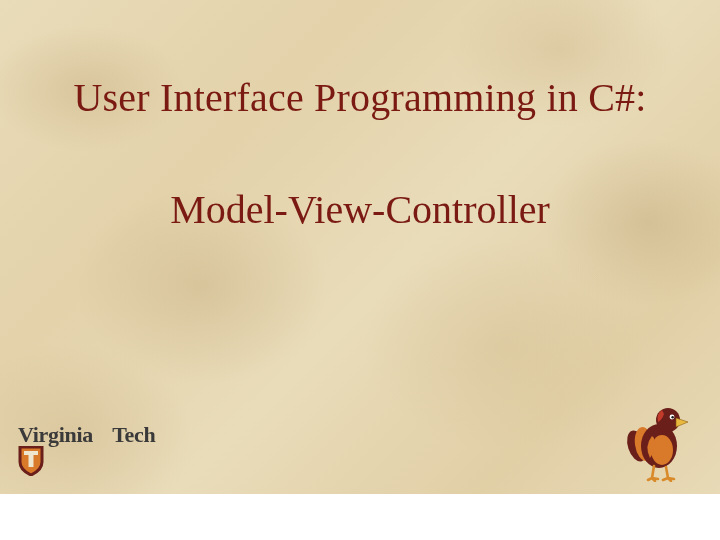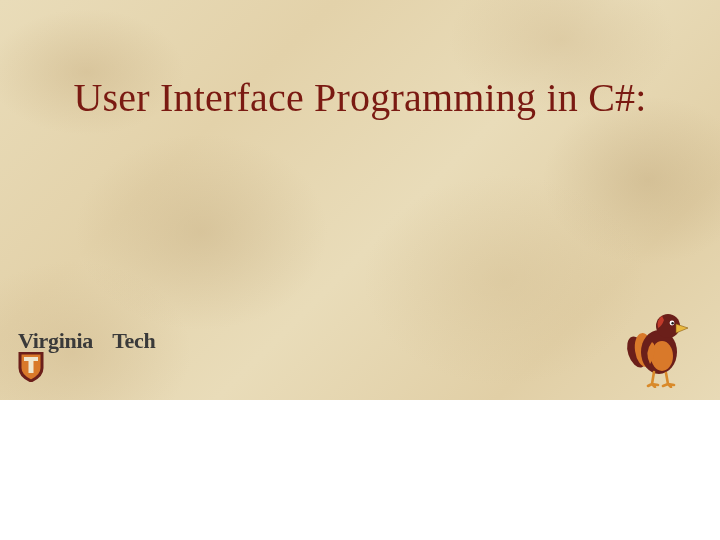--- a/index.html
+++ b/index.html
@@ -6,21 +6,21 @@
     margin: 0;
     padding: 0;
     width: 720px;
     height: 540px;
     overflow: hidden;
     font-family: "Times New Roman", Times, serif;
   }
   .slide {
     position: relative;
     width: 720px;
-    height: 400px;
+    height: 494px;
     background:
       radial-gradient(ellipse 140px 90px at 12% 18%, rgba(200,175,130,0.45), rgba(200,175,130,0) 70%),
       radial-gradient(ellipse 160px 110px at 78% 10%, rgba(205,180,135,0.40), rgba(205,180,135,0) 70%),
       radial-gradient(ellipse 180px 140px at 28% 58%, rgba(195,170,125,0.40), rgba(195,170,125,0) 70%),
       radial-gradient(ellipse 200px 150px at 70% 70%, rgba(208,185,140,0.35), rgba(208,185,140,0) 70%),
       radial-gradient(ellipse 150px 120px at 90% 45%, rgba(190,165,120,0.40), rgba(190,165,120,0) 70%),
       radial-gradient(ellipse 170px 130px at 10% 88%, rgba(203,178,133,0.40), rgba(203,178,133,0) 70%),
       linear-gradient(135deg, #e9dcb9 0%, #e3d2aa 30%, #e9dcb9 55%, #e1cfa6 80%, #e8dab6 100%);
     box-sizing: border-box;
     text-align: center;
@@ -93,20 +93,21 @@
     height: 82px;
   }
 </style>
 </head>
 <body>
 
 <div class="slide">
 
   <div class="title">User Interface Programming in C#:</div>
 
+  <div class="subtitle">Model-View-Controller</div>
 
 
 
   <div class="vt-logo">
     <div class="vt-wordmark">
       <span class="vt-word-virginia">Virginia</span>
       <span class="vt-word-tech">Tech</span>
     </div>
     <span class="vt-shield">
       <svg width="26" height="30" viewBox="0 0 26 30">

